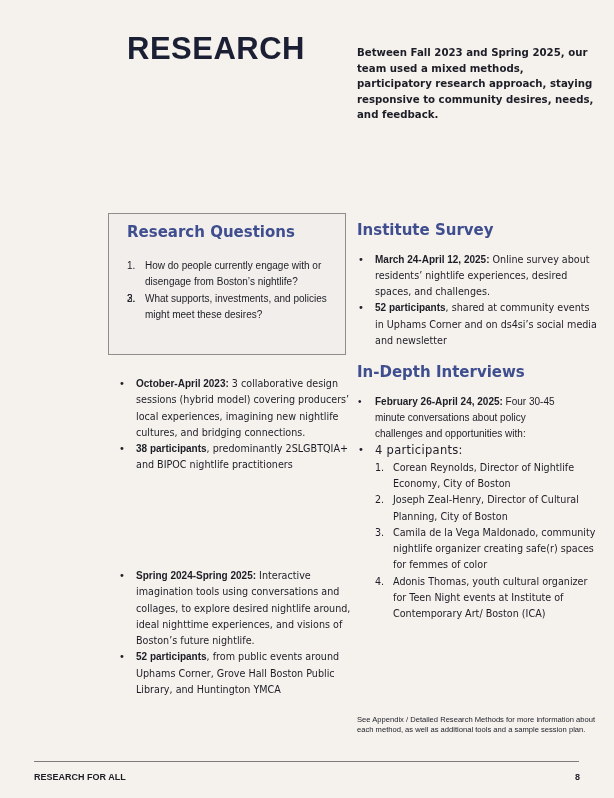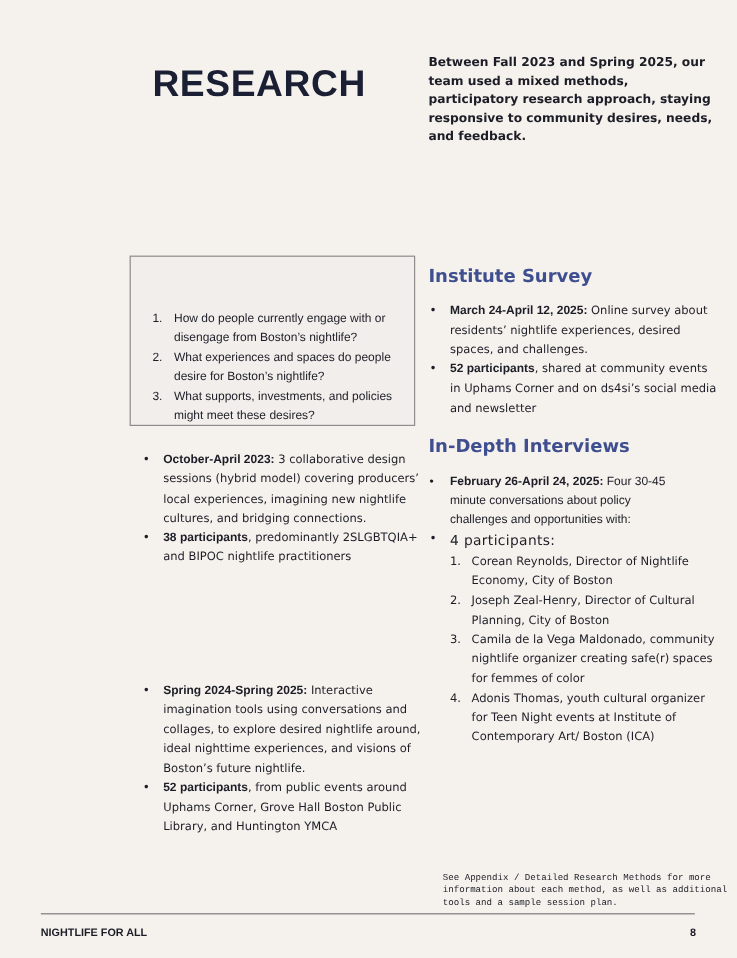--- a/index.html
+++ b/index.html
@@ -6,21 +6,21 @@
   body {
     width: 614px; height: 798px;
     background: #f5f1ed;
     position: relative;
     overflow: hidden;
     font-family: "Liberation Sans", sans-serif;
     color: #1c1d26;
   }
   .abs { position: absolute; }
   .title {
-    left: 127px; top: 52px;
+    left: 127px; top: 31px;
     font-family: "Liberation Sans", sans-serif;
     font-weight: 700;
     font-size: 31px;
     line-height: 36px;
     letter-spacing: 0.5px;
     color: #1b1f33;
     margin: 0;
   }
   .title span { display: block; }
   .intro {
@@ -74,23 +74,23 @@
   }
   .lib { font-family: "Liberation Sans", sans-serif; font-size: 10px; }
   .big { font-size: 11.5px; letter-spacing: 0.3px; }
   ol.sub {
     margin: 0; padding: 0; list-style: none;
   }
   ol.sub li { position: relative; padding-left: 18px; }
   ol.sub li .num { position: absolute; left: 0; top: 0; }
   .note {
     left: 357px; top: 715px; width: 240px;
-    font-family: Liberation Mono, monospace;
+    font-family: Liberation Sans, sans-serif;
     font-size: 7.6px; line-height: 10.3px;
-    color: #1c1d26; margin: 12px;
+    color: #1c1d26; margin: 0;
   }
   .rule {
     left: 34px; top: 761px; width: 545px; height: 1px;
     background: #7c7b80;
   }
   .footer-left {
     left: 34px; top: 772px;
     font-family: "Liberation Sans", sans-serif;
     font-weight: 700; font-size: 9px; color: #1c1d26;
   }
@@ -102,23 +102,24 @@
 </style>
 </head>
 <body>
 
 <h1 class="abs title">
   <span>RESEARCH</span>
 </h1>
 <p class="abs intro">Between Fall 2023 and Spring 2025, our team used a mixed methods, participatory research approach, staying responsive to community desires, needs, and feedback.</p>
 
 <div class="abs rq-box">
+  <h2 class="h2">Research Questions</h2>
   <ol class="rq">
     <li><span class="num">1.</span><span>How do people currently engage with or disengage from Boston’s nightlife?</span></li>
-    <li><span class="num">2.</span><span>What experiences and spaces do people desire for Boston’s nightlife?</span></li>
+    <li><span class="num">2.</span></li>
     <li><span class="num">3.</span><span>What supports, investments, and policies might meet these desires?</span></li>
   </ol>
 </div>
 
 <div class="abs section" style="left:357px; top:222px;">
   <h2 class="h2">Institute Survey</h2>
   <ul class="bul" style="margin-top:12px;">
     <li><span class="dot">•</span><span class="bold">March 24-April 12, 2025:</span><span> Online survey about residents’ nightlife experiences, desired spaces, and challenges.</span></li>
     <li><span class="dot">•</span><span class="bold">52 participants</span><span>, shared at community events in Uphams Corner and on ds4si’s social media and newsletter</span></li>
   </ul>
@@ -149,14 +150,14 @@
         <li><span class="num">3.</span><span>Camila de la Vega Maldonado, community nightlife organizer creating safe(r) spaces for femmes of color</span></li>
         <li><span class="num">4.</span><span>Adonis Thomas, youth cultural organizer for Teen Night events at Institute of Contemporary Art/ Boston (ICA)</span></li>
       </ol>
     </li>
   </ul>
 </div>
 
 <p class="abs note">See Appendix / Detailed Research Methods for more information about each method, as well as additional tools and a sample session plan.</p>
 
 <div class="abs rule"></div>
-<div class="abs footer-left">NIGHTLIFE FOR ALL</div>
+<div class="abs footer-left">RESEARCH FOR ALL</div>
 <div class="abs footer-right">8</div>
 
 </body></html>

